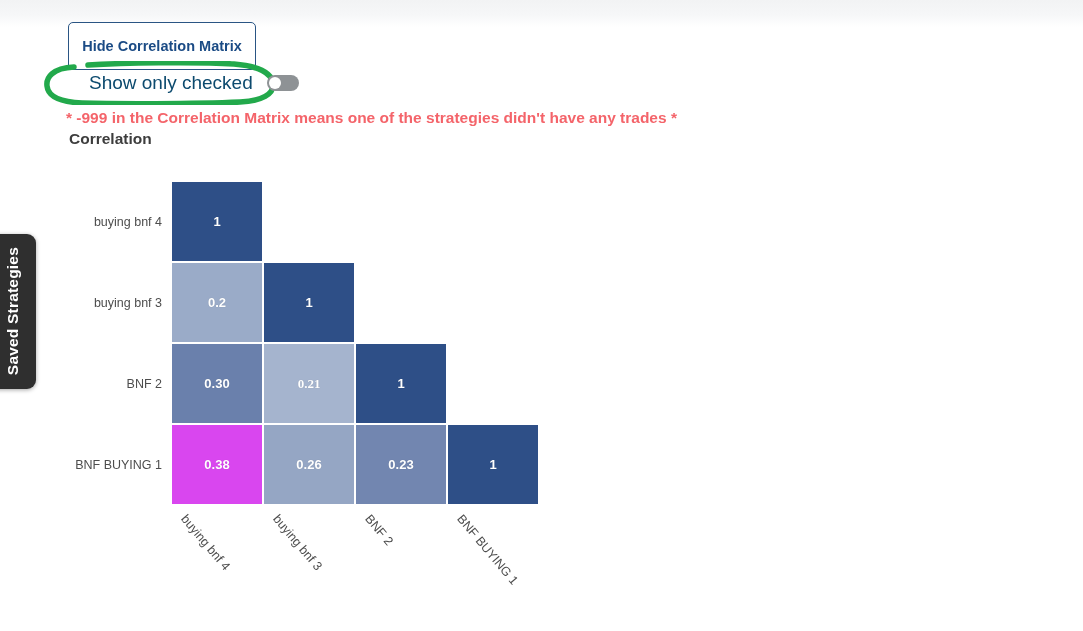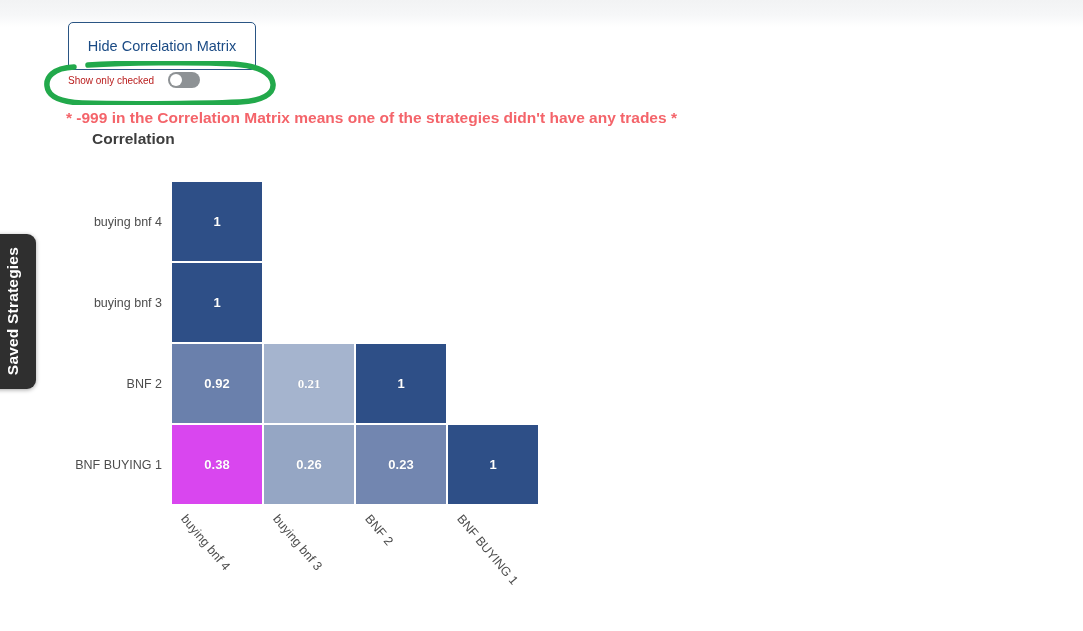--- a/index.html
+++ b/index.html
@@ -54,42 +54,43 @@
     position: absolute;
     left: 68px;
     top: 22px;
     width: 188px;
     height: 48px;
     background: #ffffff;
     border: 1px solid #2a5584;
     border-radius: 5px;
     color: #1b4b85;
     font-size: 14.5px;
-    font-weight: normal;
+    font-weight: bold;
     display: flex;
     align-items: center;
     justify-content: center;
     cursor: pointer;
     box-sizing: border-box;
   }
 
   
   .toggle-row {
     position: absolute;
     left: 68px;
     top: 72px;
     display: flex;
     align-items: center;
     gap: 14px;
     z-index: 12;
   }
   .toggle-label {
-    font-size: 10px;
-    color: #b91c1c;
-    white-space: nowrap;
+    font-size: 19px;
+    color: #0c4a6e;
+    white-space: nowrap;
+    margin-left: 21px;
   }
   .switch {
     width: 32px;
     height: 16px;
     border-radius: 9px;
     background: #8e9295;
     position: relative;
     cursor: pointer;
     flex: none;
   }
@@ -119,21 +120,21 @@
     top: 109px;
     font-size: 15.5px;
     font-weight: bold;
     color: #f4646a;
     white-space: nowrap;
   }
 
   
   .chart-title {
     position: absolute;
-    left: 92px;
+    left: 69px;
     top: 130px;
     font-size: 15.5px;
     font-weight: bold;
     color: #3d3d3d;
   }
 
   
   .heat-wrap {
     position: absolute;
     left: 0;
@@ -241,27 +242,28 @@
   <div class="grid">
 
     <div class="hrow">
       <div class="cell" style="background: rgb(46, 79, 135);">1</div>
       <div class="cell empty"></div>
       <div class="cell empty"></div>
       <div class="cell empty"></div>
     </div>
 
     <div class="hrow">
-      <div class="cell" style="background: rgb(46, 79, 135);">1</div>
-      <div class="cell empty"></div>
-      <div class="cell empty"></div>
-    </div>
-
-    <div class="hrow">
-      <div class="cell" style="background: rgb(106, 128, 172);">0.92</div>
+      <div class="cell" style="background: rgb(154, 171, 200);">0.2</div>
+      <div class="cell" style="background: rgb(46, 79, 135);">1</div>
+      <div class="cell empty"></div>
+      <div class="cell empty"></div>
+    </div>
+
+    <div class="hrow">
+      <div class="cell" style="background: rgb(106, 128, 172);">0.30</div>
       <div class="cell" style="background: rgb(165, 180, 206); font-family: Liberation Serif, serif;">0.21</div>
       <div class="cell" style="background: rgb(46, 79, 135);">1</div>
       <div class="cell empty"></div>
     </div>
 
     <div class="hrow">
       <div class="cell" style="background: #d946ef;">0.38</div>
       <div class="cell" style="background: rgb(149, 166, 196);">0.26</div>
       <div class="cell" style="background: rgb(114, 134, 176);">0.23</div>
       <div class="cell" style="background: rgb(46, 79, 135);">1</div>

